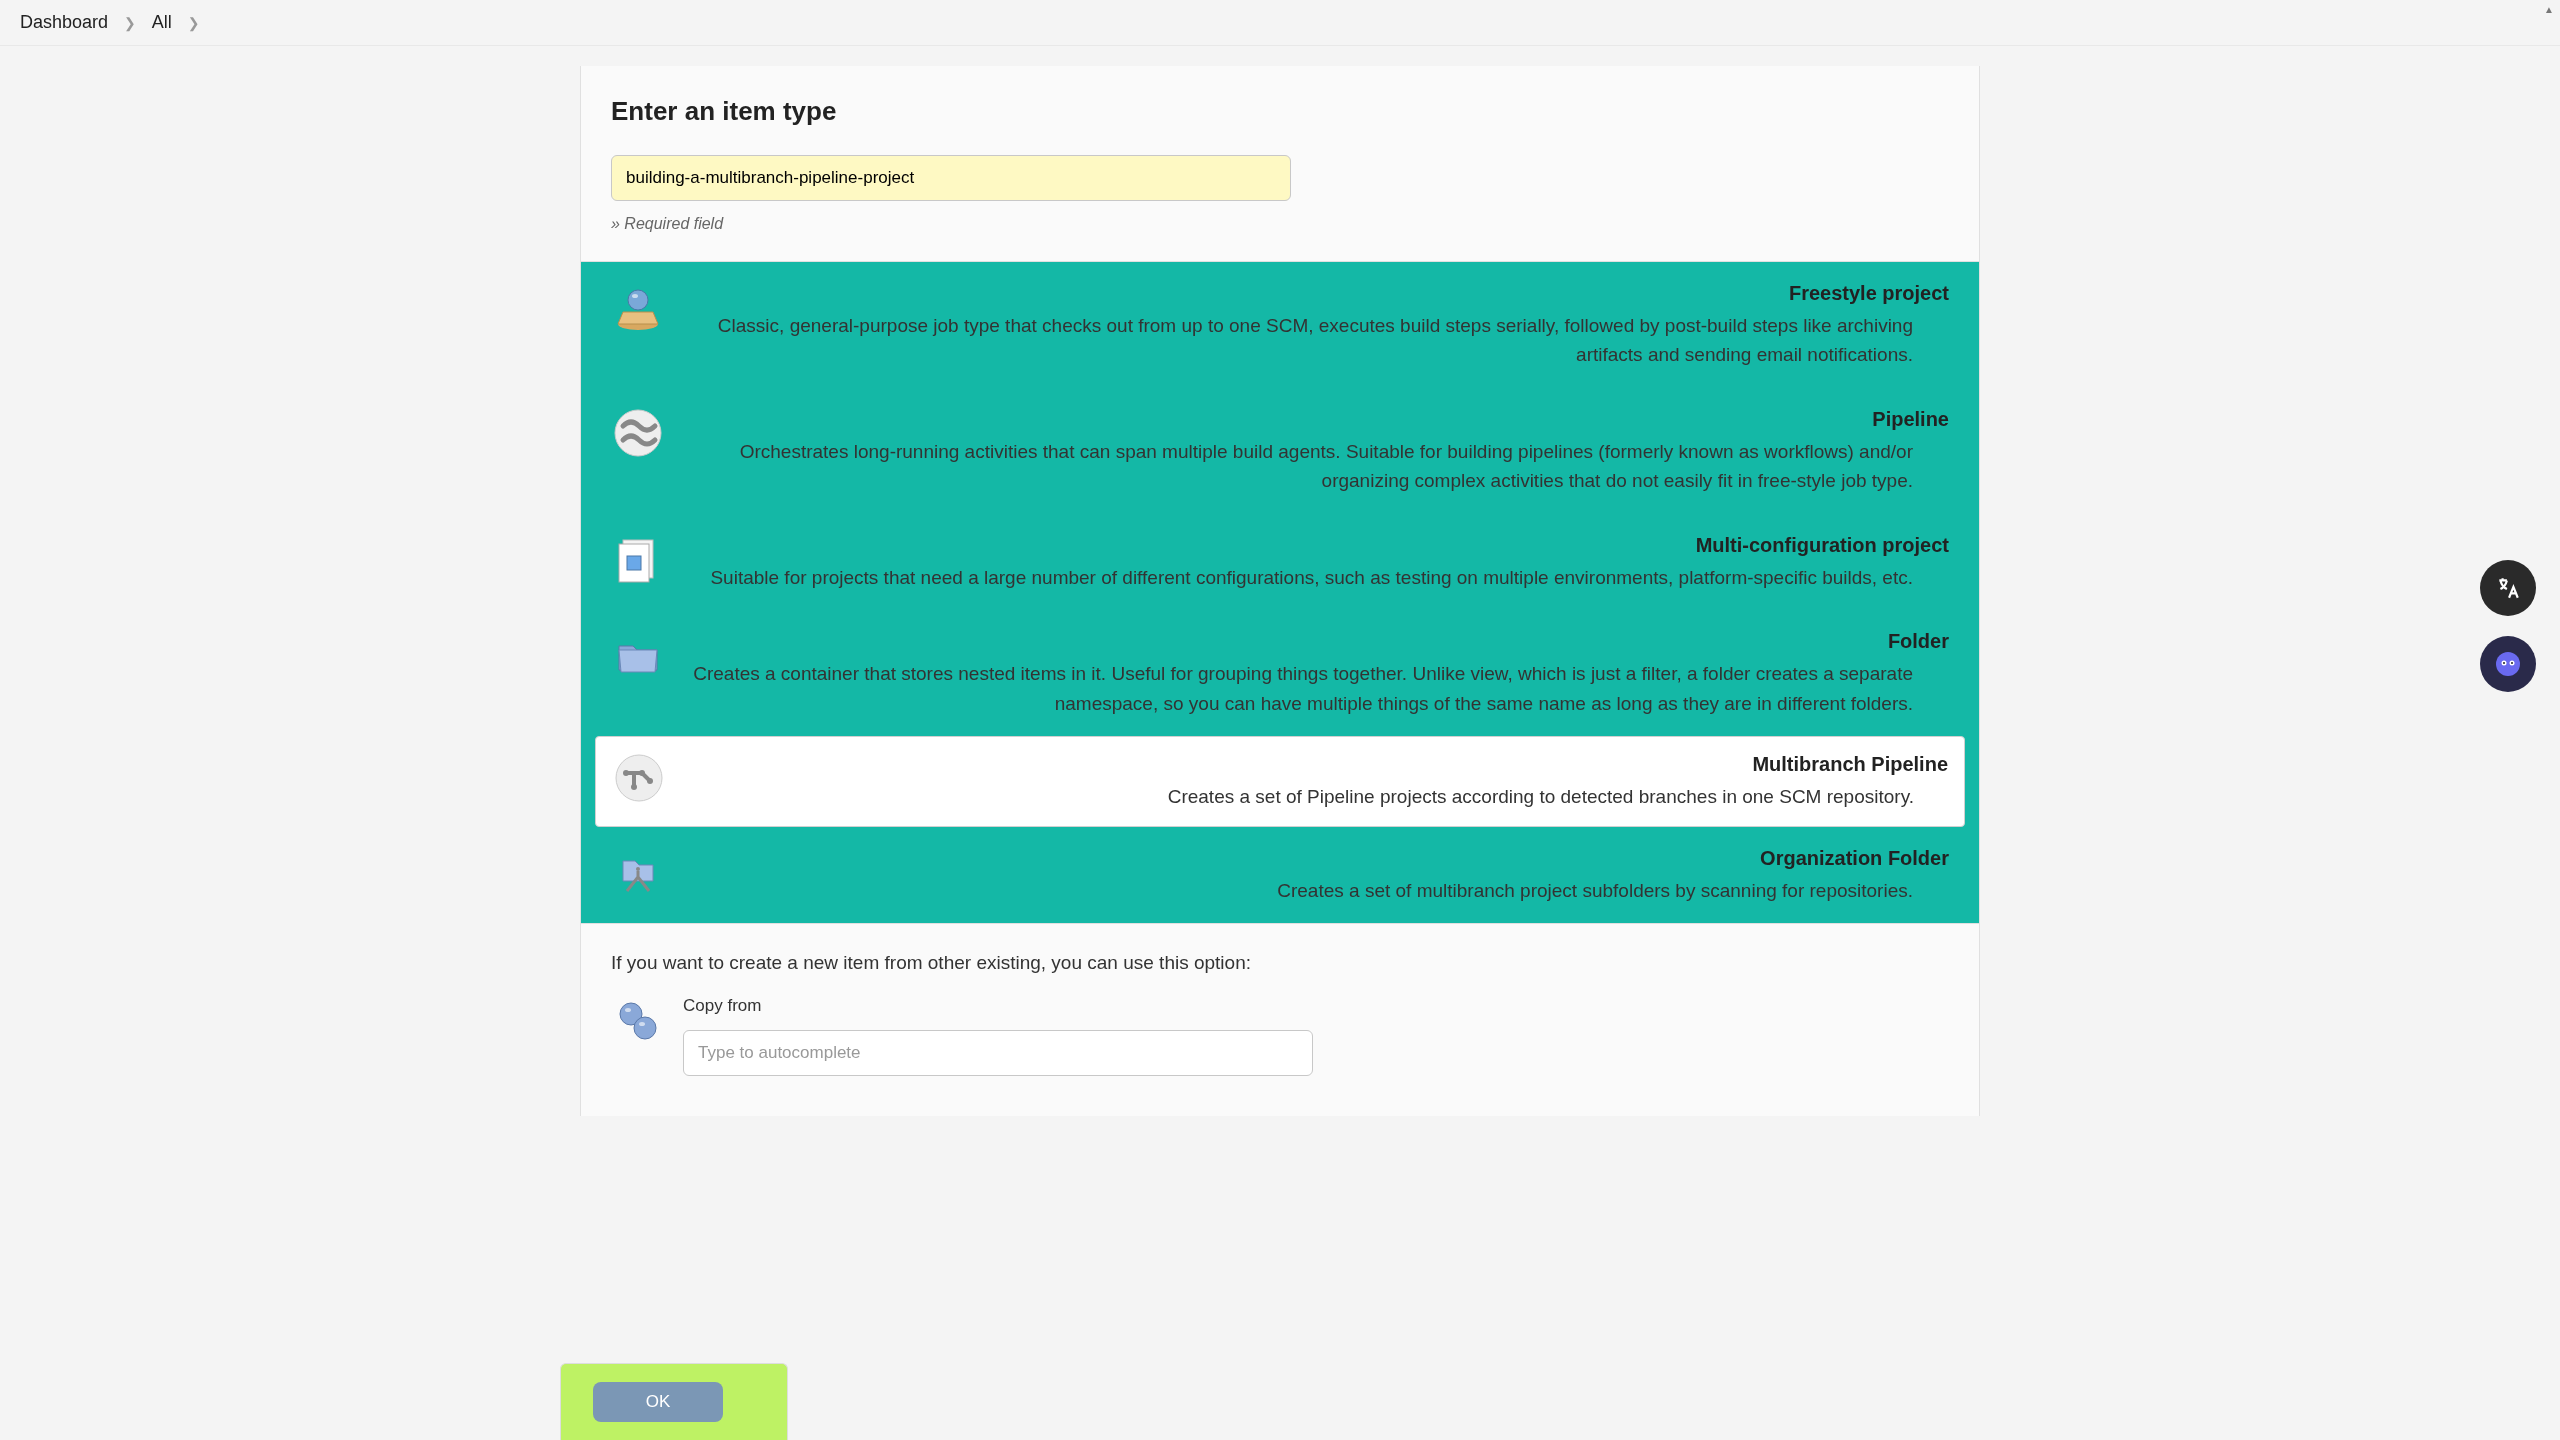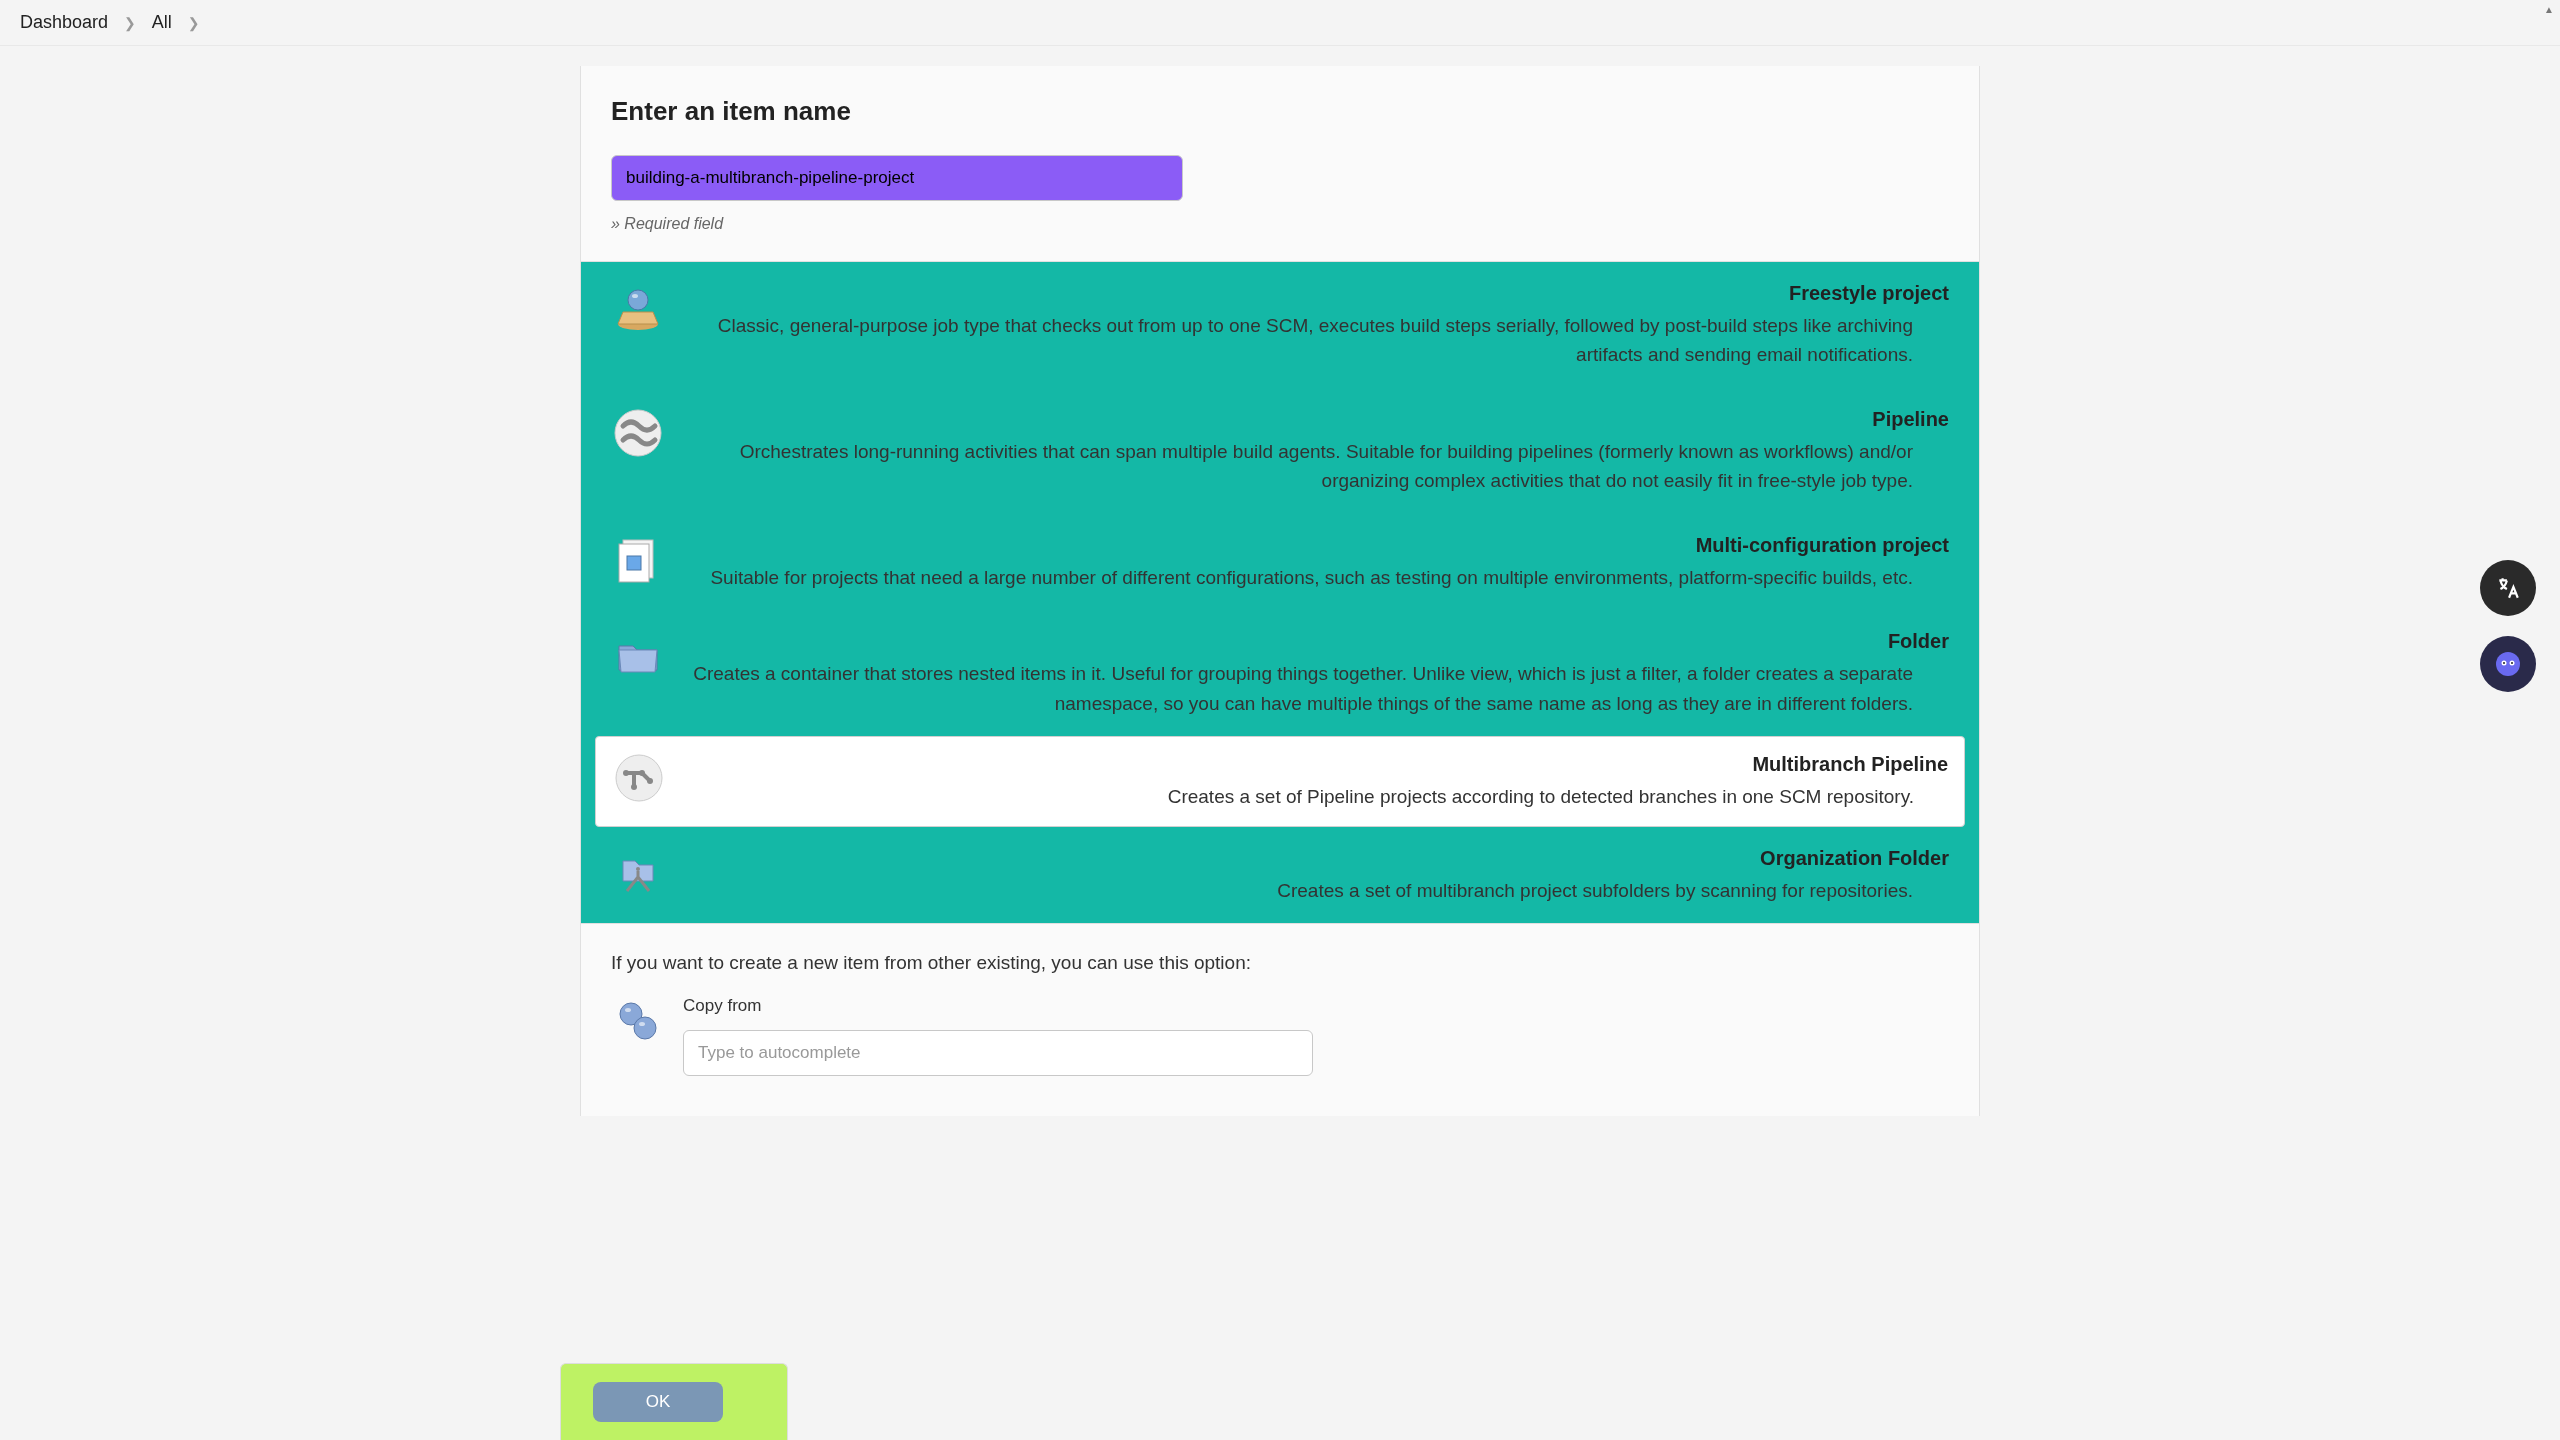--- a/index.html
+++ b/index.html
@@ -43,26 +43,26 @@
     background: #fafafa;
     border-bottom: 1px solid #e0e0e0;
   }
   .section-title {
     font-size: 26px;
     font-weight: 600;
     color: #222;
     margin-bottom: 28px;
   }
   .name-input {
-    width: 572px;
+    width: 680px;
     padding: 12px 14px;
     font-size: 17px;
     border: 1px solid #c8c8c8;
     border-radius: 6px;
-    background: #8b5cf6;
+    background: #fef9c3;
     outline: none;
   }
   .required-hint {
     font-style: italic;
     color: #666;
     margin-top: 14px;
     font-size: 16px;
   }
   .options-list {
     background: #14b8a6;
@@ -201,21 +201,21 @@
   <span class="breadcrumb-item">Dashboard</span>
   <span class="chevron">❯</span>
   <span class="breadcrumb-item">All</span>
   <span class="chevron">❯</span>
 </div>
 
 <div class="page">
   <div class="content-panel">
 
     <div class="name-section">
-      <h1 class="section-title">Enter an item name</h1>
+      <h1 class="section-title">Enter an item type</h1>
       <input class="name-input" type="text" value="building-a-multibranch-pipeline-project" style="">
       <div class="required-hint">» Required field</div>
     </div>
 
     <div class="options-list">
 
       <div class="option">
         <div class="option-icon">
           <svg width="50" height="50" viewBox="0 0 50 50">
             <ellipse cx="25" cy="42" rx="20" ry="6" fill="#d8a860"></ellipse>

